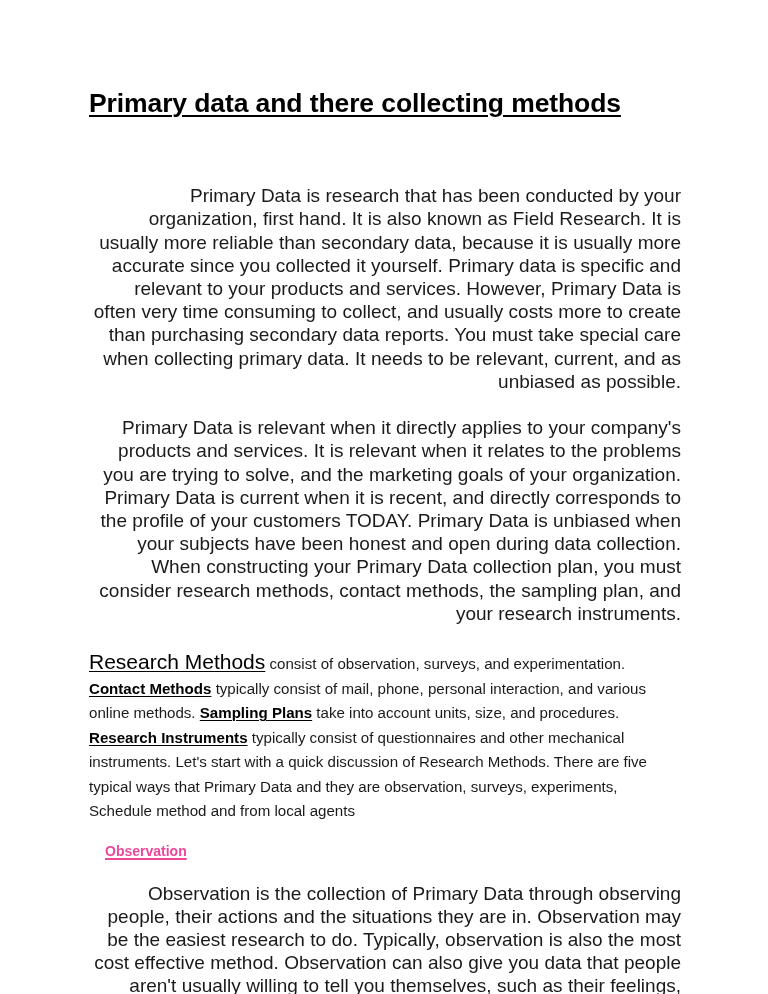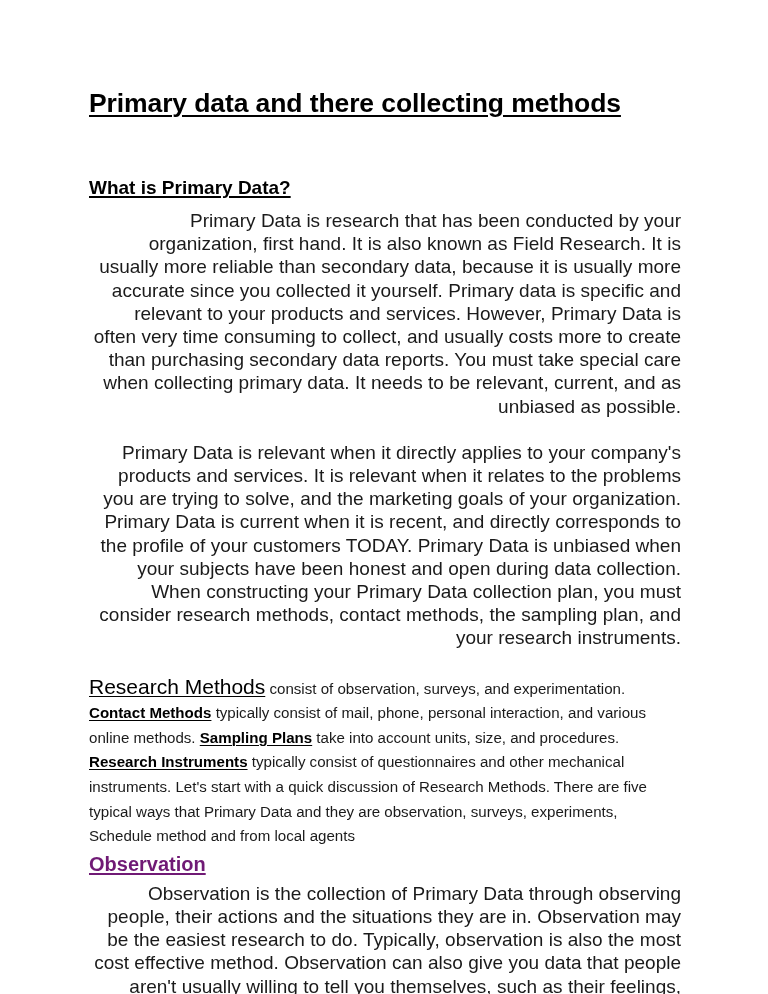--- a/index.html
+++ b/index.html
@@ -56,25 +56,25 @@
     display: block;
   }
   .h-section .ul {
     text-decoration: underline;
     text-underline-offset: 2px;
     text-decoration-thickness: 1.6px;
   }
 
   
   .h-observation {
-    font-size: 20px;
+    font-size: 14px;
     font-weight: bold;
-    color: #701a75;
+    color: #ec4899;
     line-height: 1.25;
-    margin: 0;
+    margin: 16px;
     display: block;
   }
   .h-observation .ul {
     text-decoration: underline;
     text-underline-offset: 2px;
     text-decoration-thickness: 1.8px;
   }
 
   
   p.body {
@@ -121,21 +121,20 @@
 </head>
 <body>
 
 <div class="page">
   <div class="doc-body">
 
     <h1 class="doc-title"><span class="ul">Primary data and there collecting methods</span></h1>
 
     <div class="sp-title-to-h1"></div>
 
-    <h2 class="h-section"><span class="ul">What is Primary Data?</span></h2>
 
     <div class="sp-h1-to-p"></div>
 
     <p class="body">Primary Data is research that has been conducted by your organization, first hand. It is also known as Field Research.  It is usually more reliable than secondary data, because it is usually more accurate since you collected it yourself.  Primary data is specific and relevant to your products and services. However, Primary Data is often very time consuming to collect, and usually costs more to create than purchasing secondary data reports. You must take special care when collecting primary data.  It needs to be relevant, current, and as unbiased as possible.</p>
 
     <div class="sp-para-gap"></div>
 
     <p class="body">Primary Data is relevant when it directly applies to your company's products and services.  It is relevant when it relates to the problems you are trying to solve, and the marketing goals of your organization.  Primary Data is current when it is recent, and directly corresponds to the profile of your customers TODAY.  Primary Data is unbiased when your subjects have been honest and open during data collection.  When constructing your Primary Data collection plan, you must consider research methods, contact methods, the sampling plan, and your research instruments.</p>
 
     <div class="sp-p-to-rm"></div>

